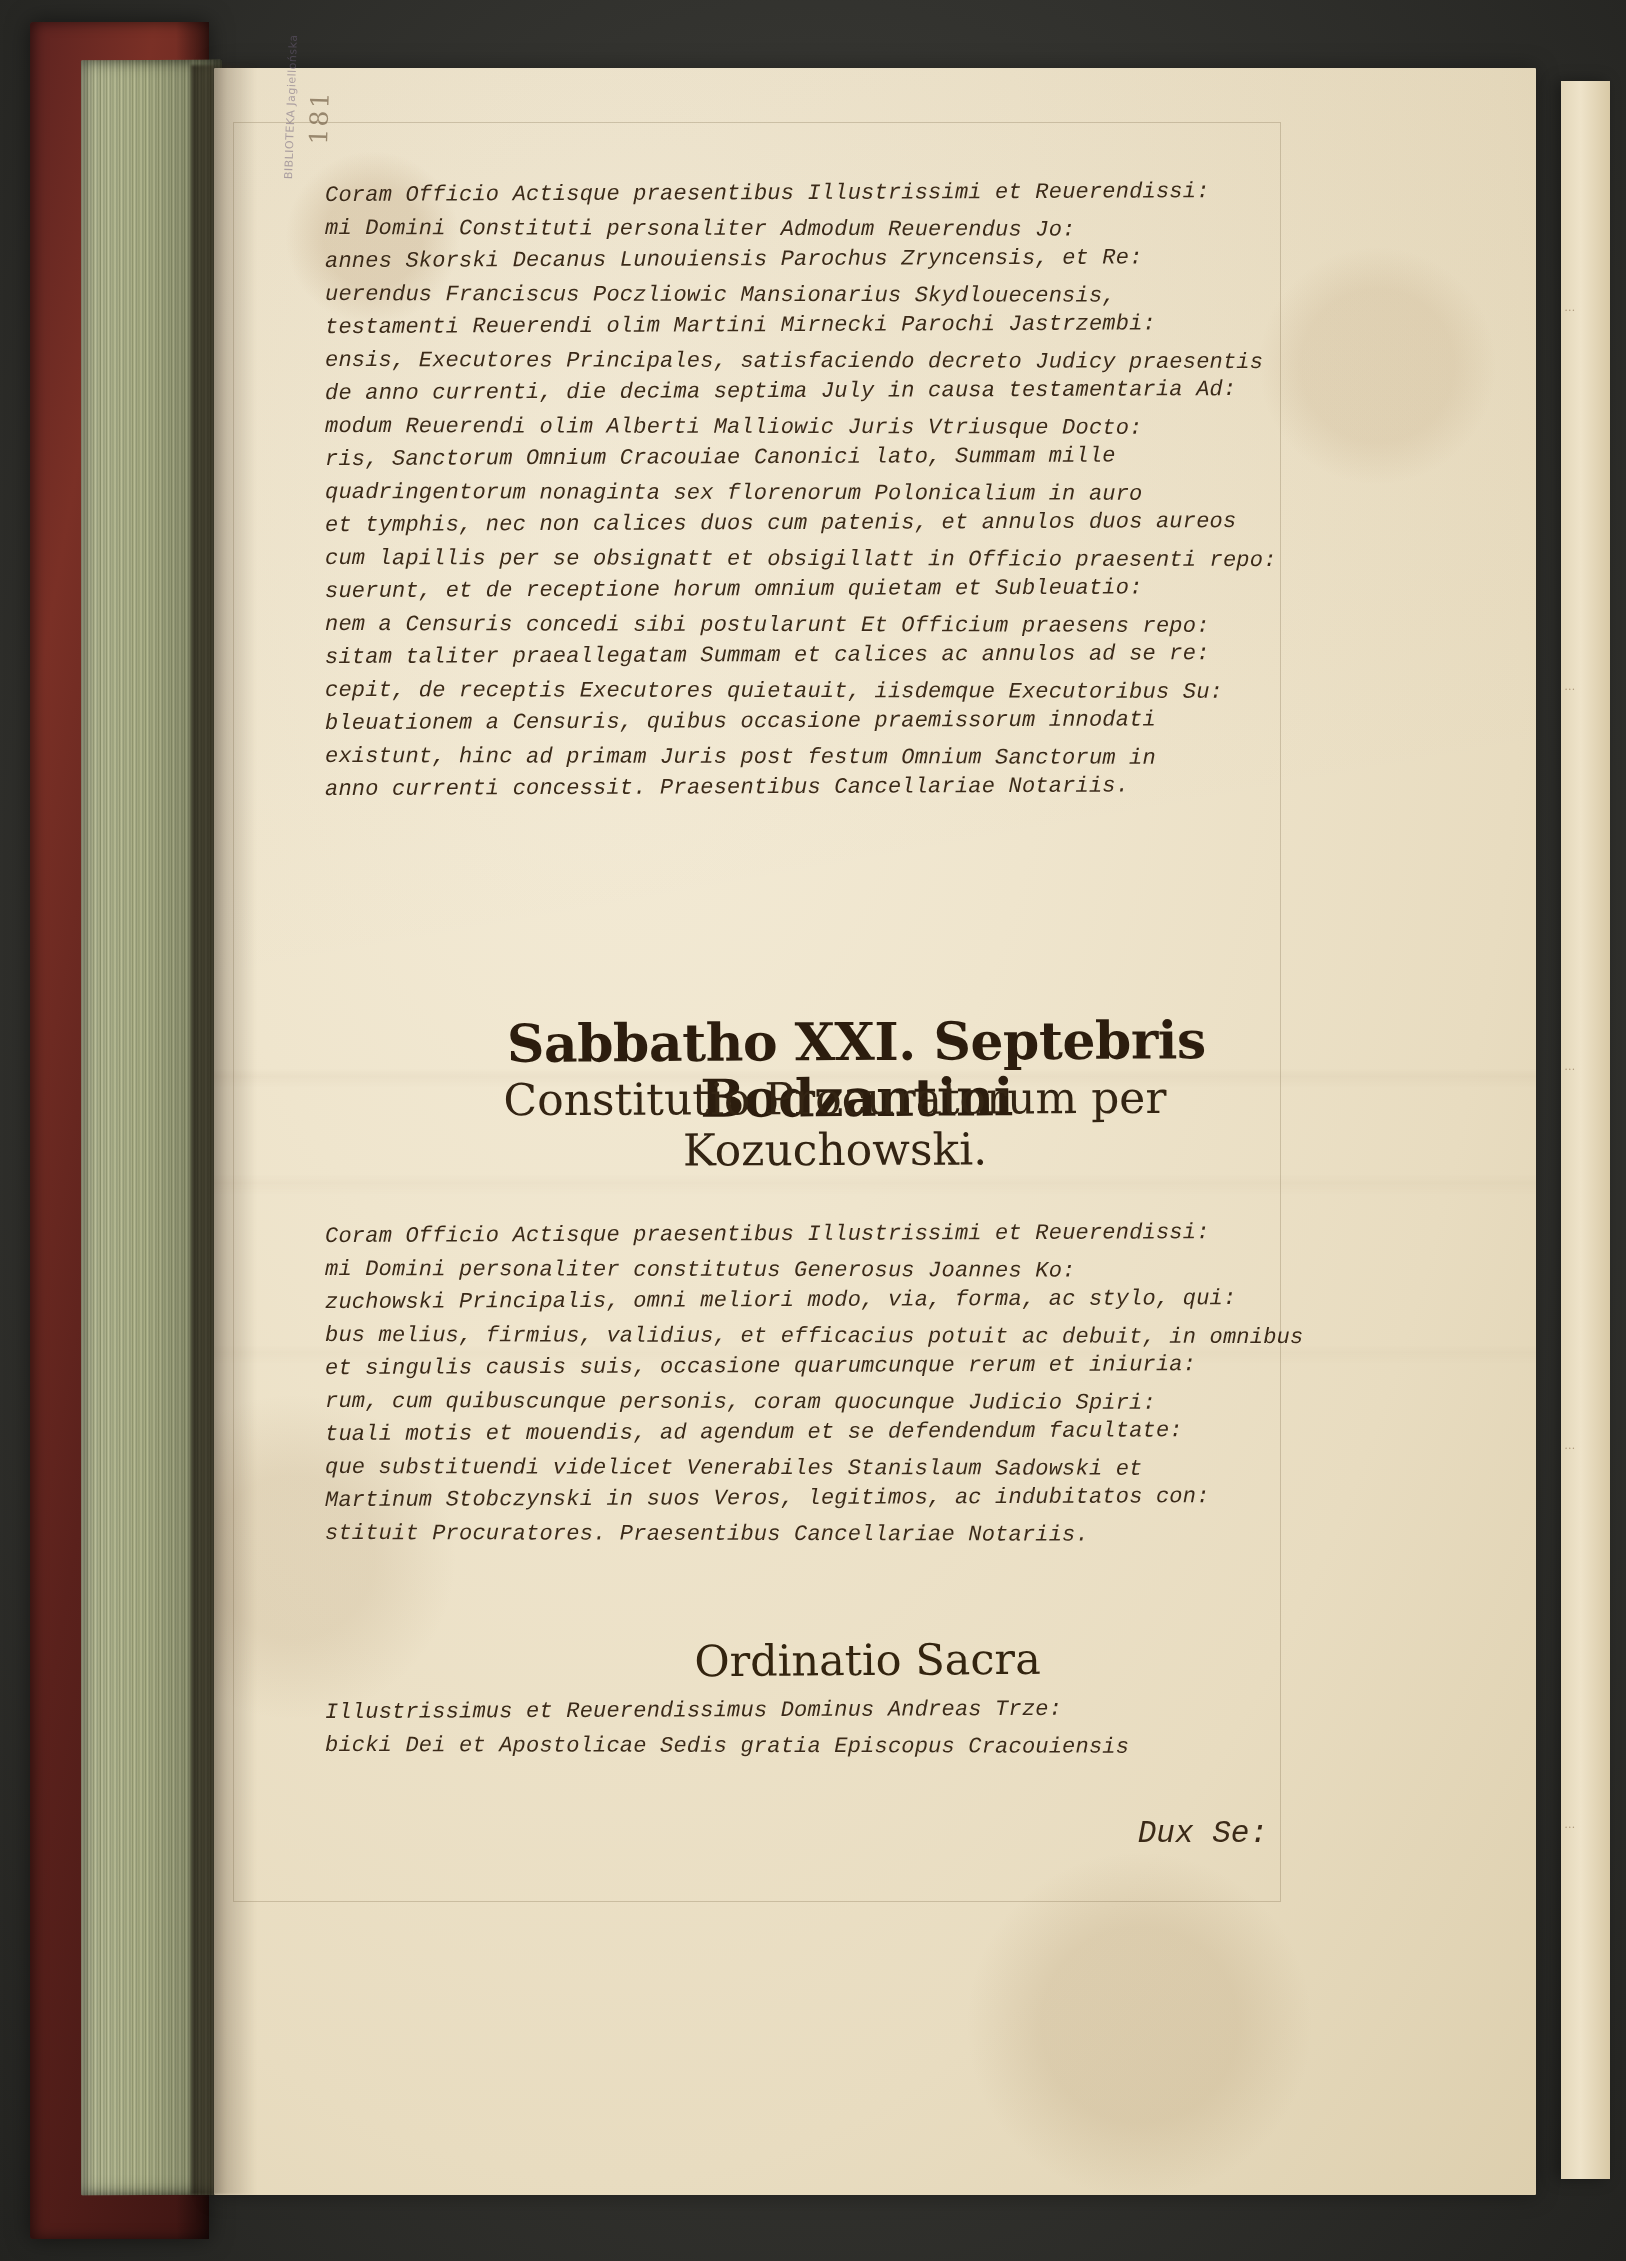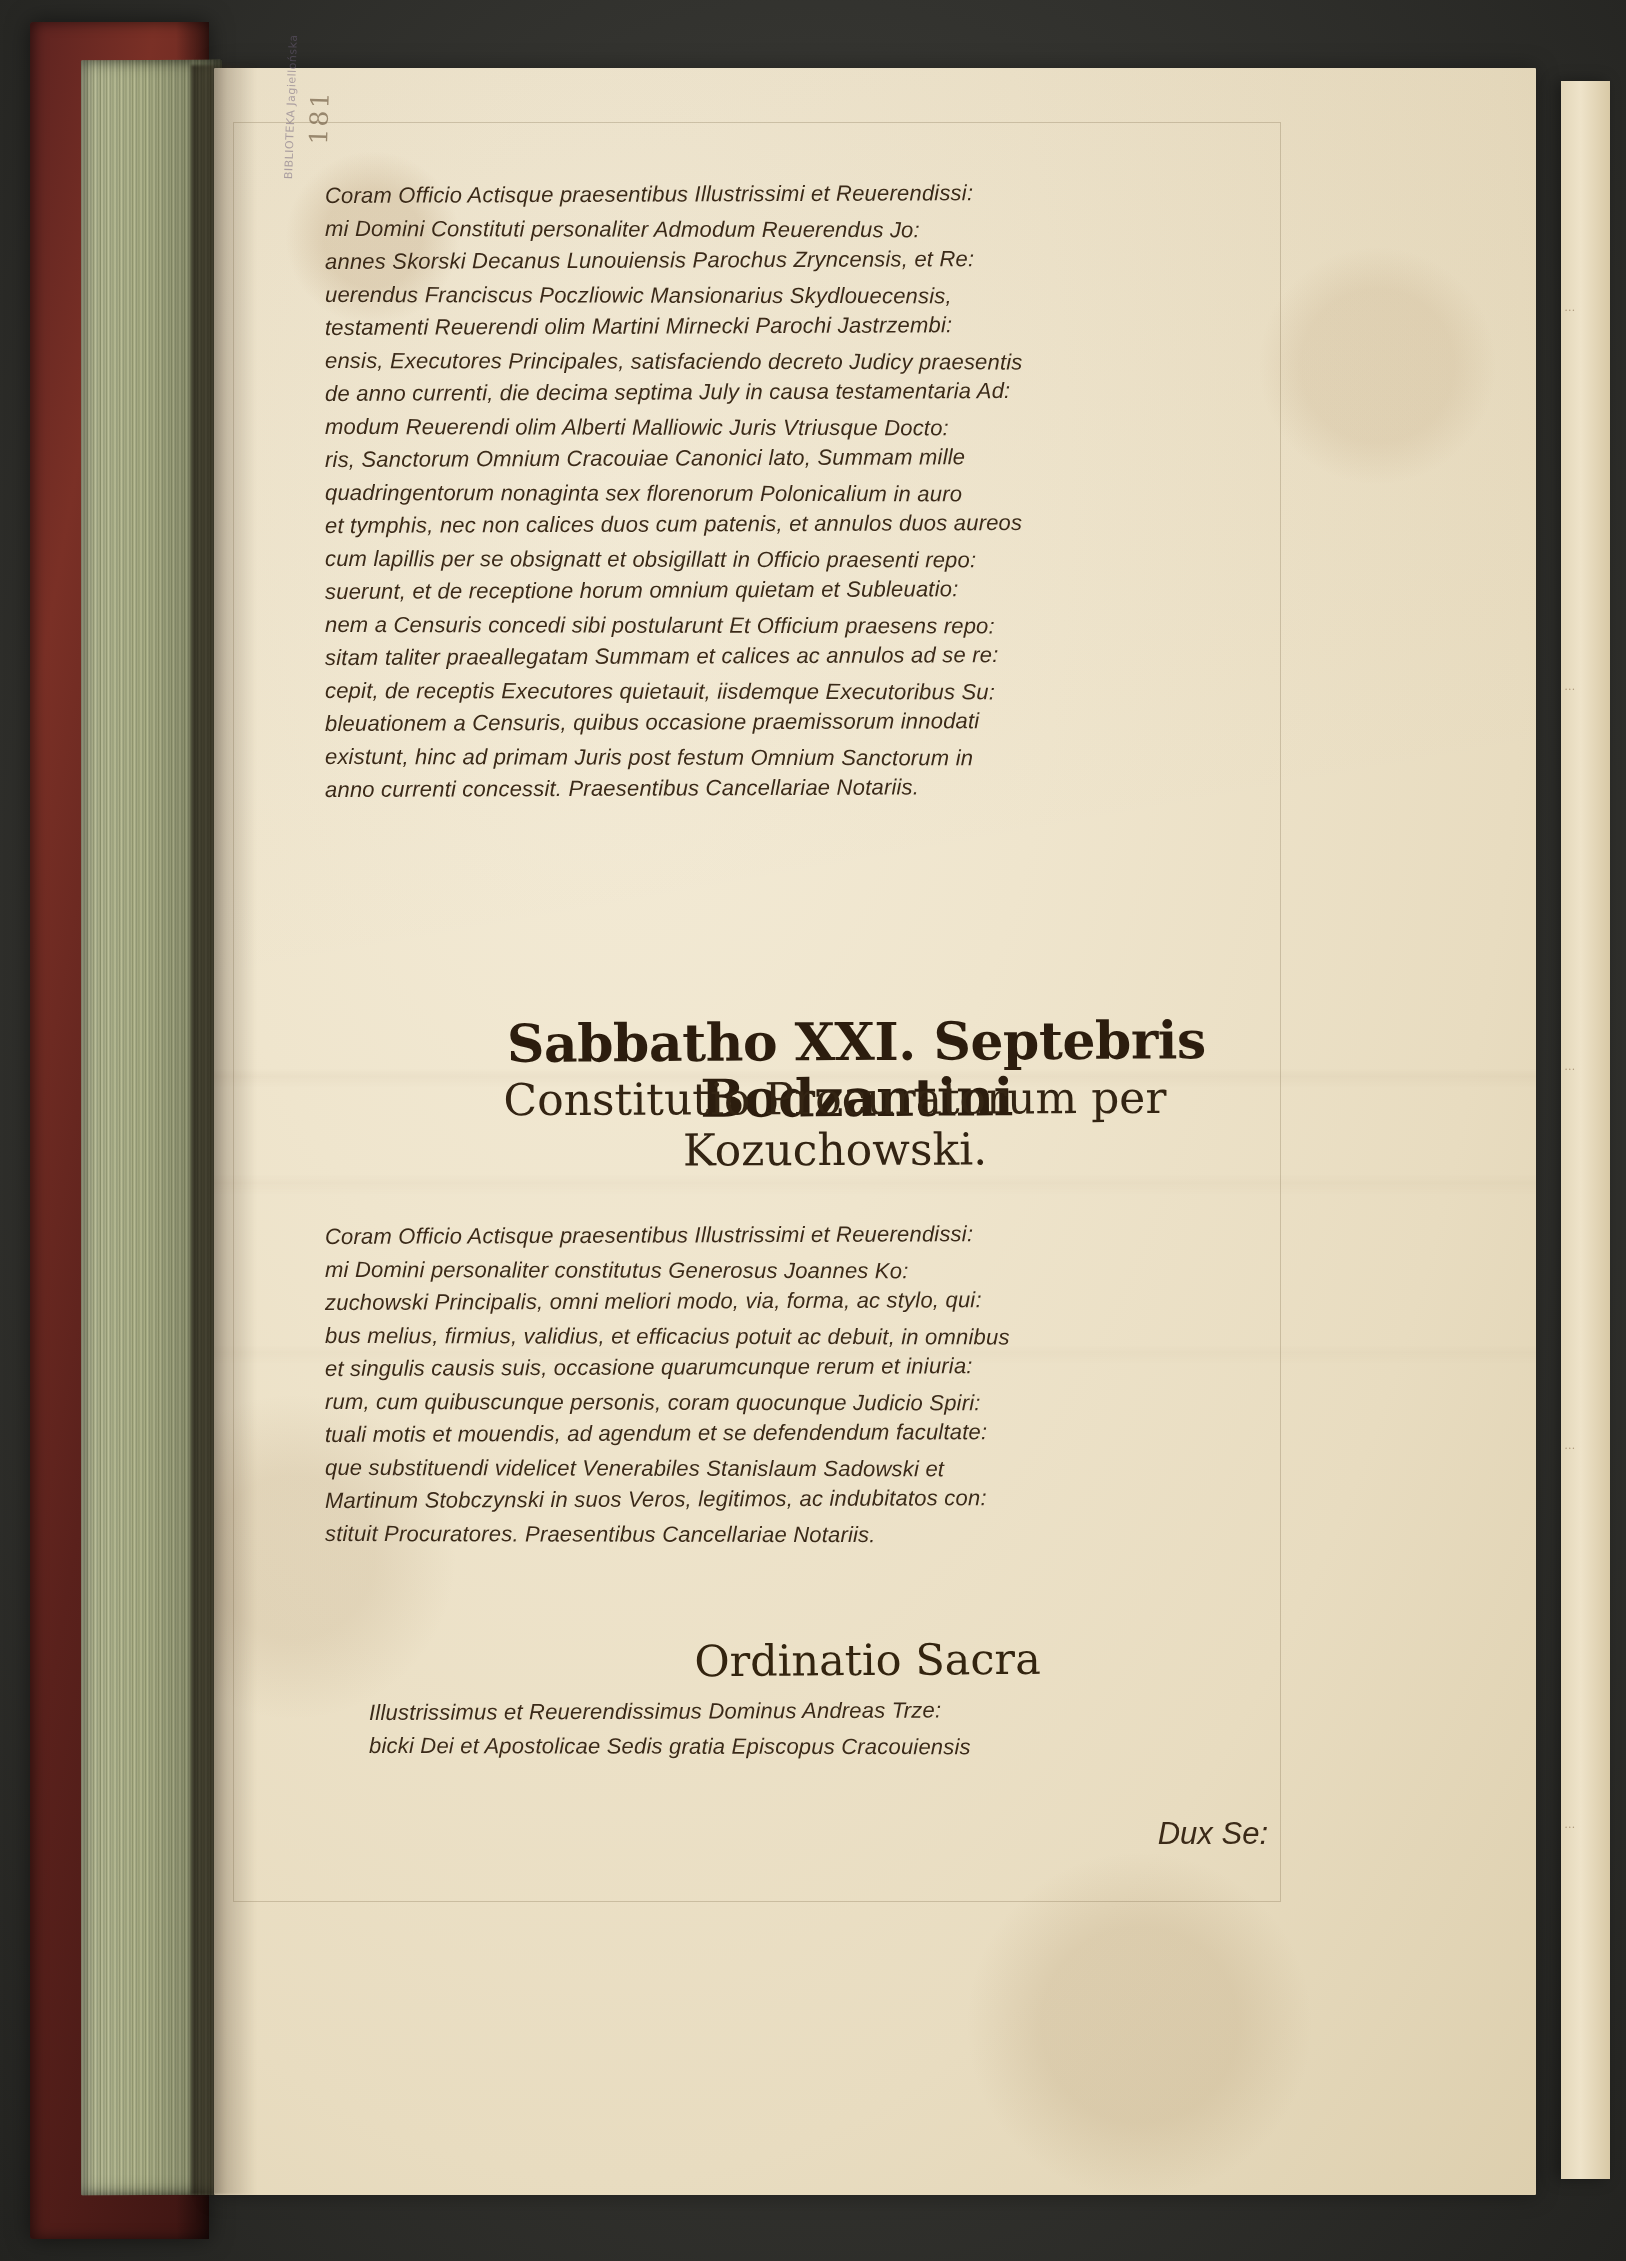--- a/index.html
+++ b/index.html
@@ -170,21 +170,21 @@
     line-height: 1.35;
     letter-spacing: 0.5px;
     font-family: "DejaVu Sans", sans-serif;
     white-space: nowrap;
   }
 
   
   .hand {
     position: absolute;
     color: #3b2a18;
-    font-family: Liberation Sans, sans-serif;
+    font-family: Liberation Mono, monospace;
     font-style: italic;
     -webkit-font-smoothing: antialiased;
   }
 
   .body-block {
     left: 325px;
     width: 965px;
     font-size: 22px;
     line-height: 33px;
     letter-spacing: 0.2px;
@@ -193,21 +193,21 @@
   .body-block .ln {
     display: block;
     white-space: nowrap;
     transform-origin: left center;
   }
   .body-block .ln:nth-child(odd)  { transform: rotate(-0.25deg); }
   .body-block .ln:nth-child(even) { transform: rotate(0.12deg); }
 
   #block-1 { top: 179px; }
   #block-2 { top: 1220px; }
-  #block-3 { top: 1696px; margin-left: 44px; }
+  #block-3 { top: 1696px; }
 
   
   .heading-gothic {
     left: 412px;
     width: 889px;
     top: 1014px;
     font-size: 52px;
     line-height: 56px;
     font-weight: 700;
     font-style: normal;

